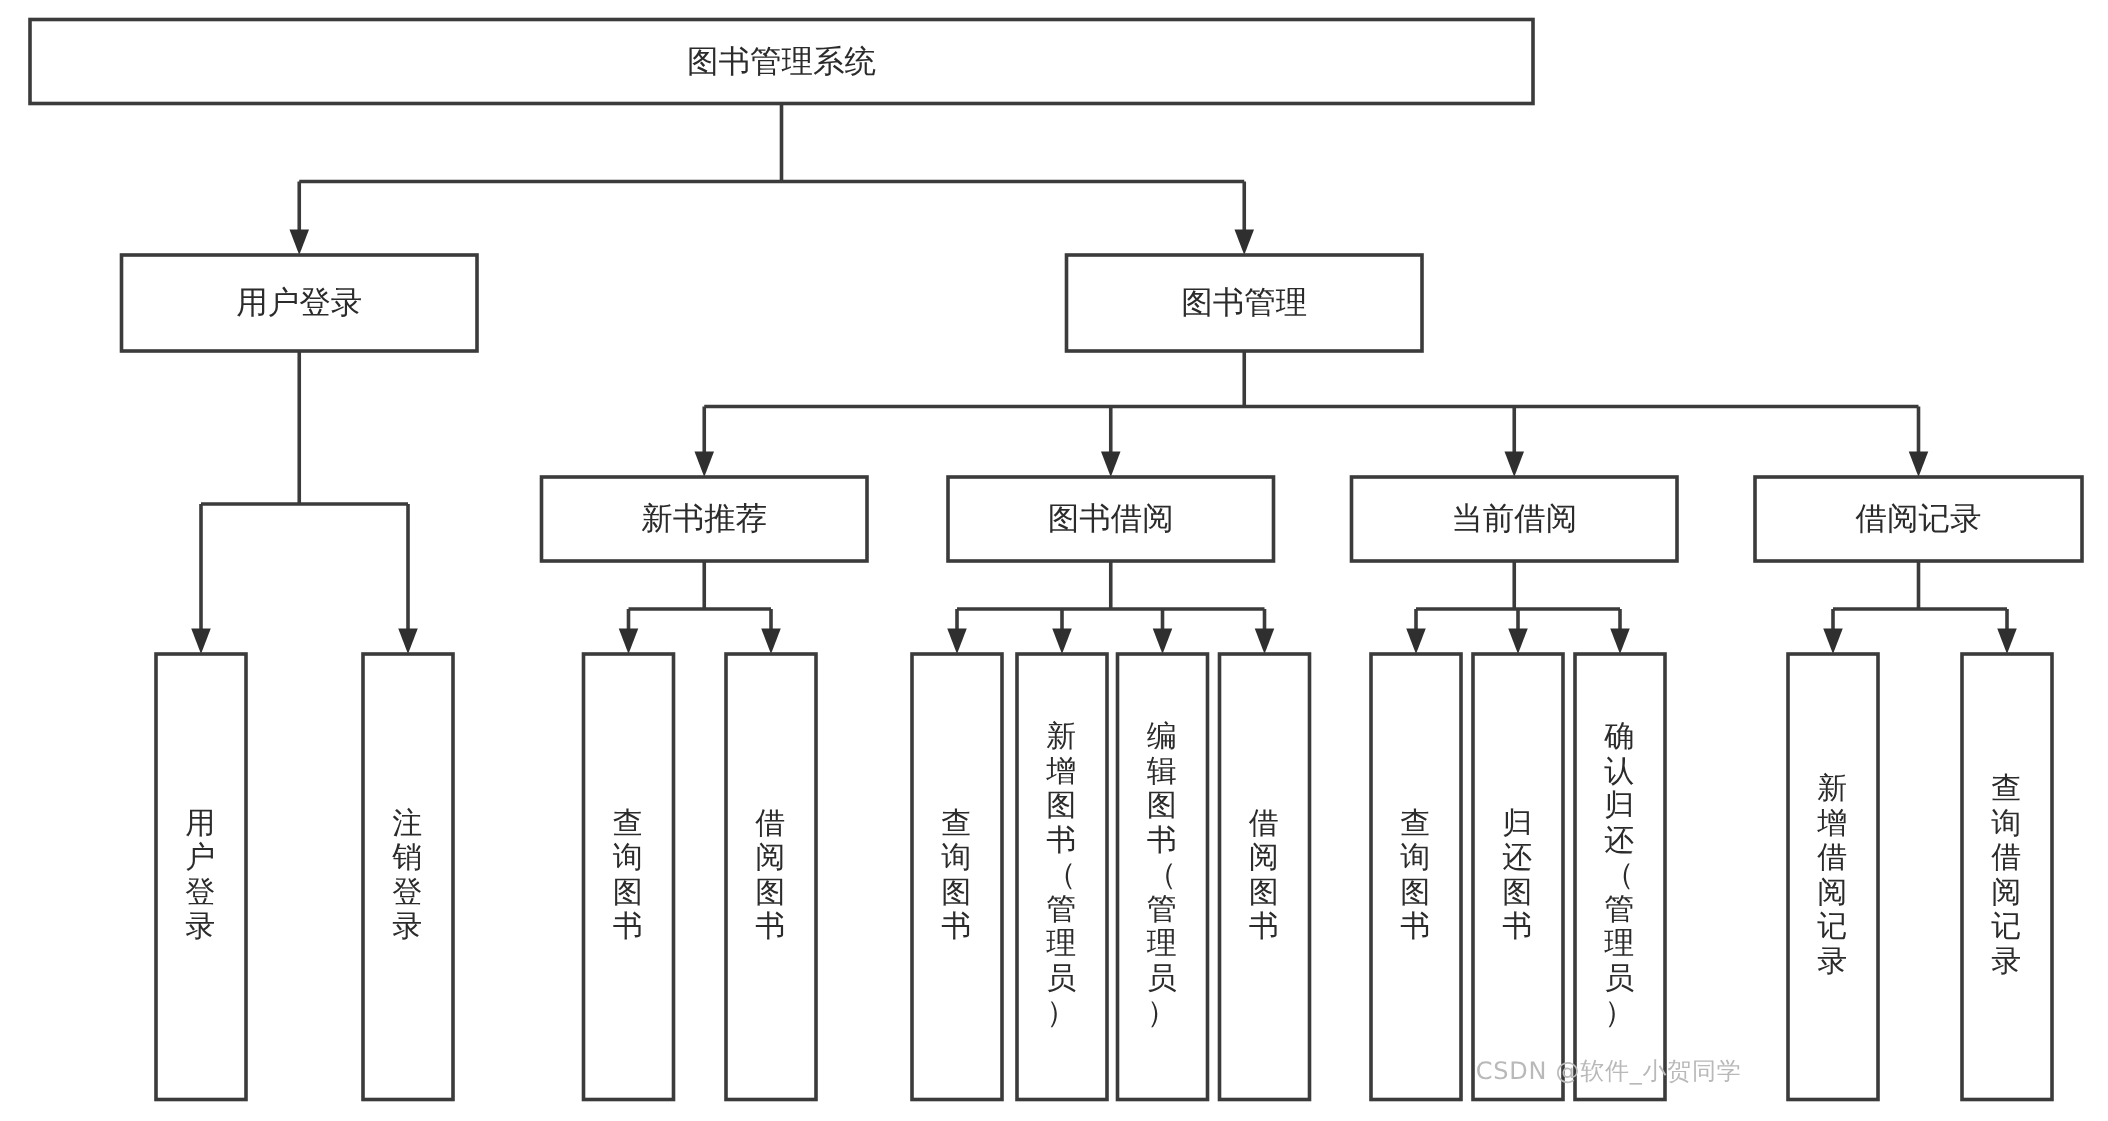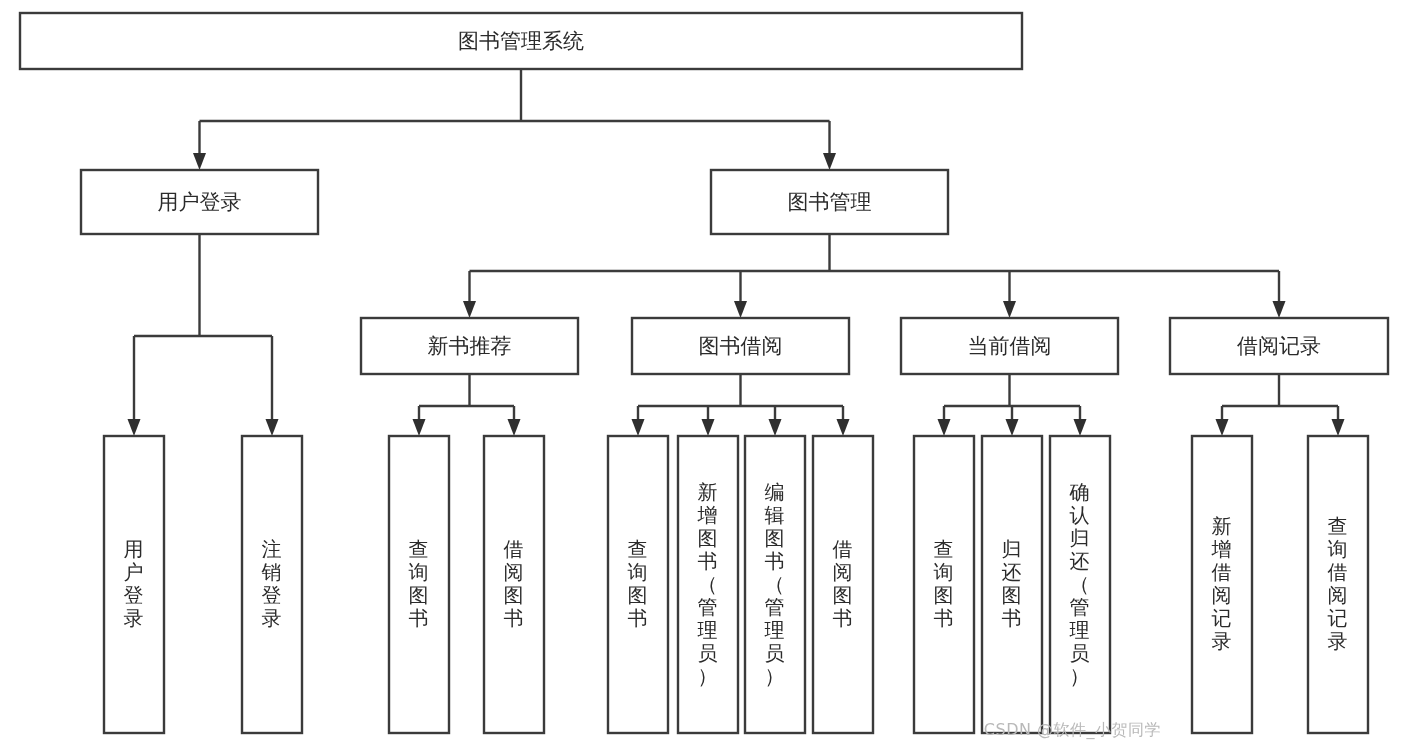--- a/index.html
+++ b/index.html
@@ -50,21 +50,21 @@
     text-anchor: middle;
     dominant-baseline: middle;
   }
   .node-label.vertical {
     font-size: 20px;
     letter-spacing: 1px;
   }
   .watermark {
     position: absolute;
     right: 8px;
-    bottom: 6px;
+    bottom: 22px;
     font-family: "DejaVu Sans", "Liberation Sans", sans-serif;
     font-size: 16px;
     color: #b9b9b9;
     white-space: nowrap;
     letter-spacing: 0.5px;
     user-select: none;
   }
 </style>
 </head>
 <body>

